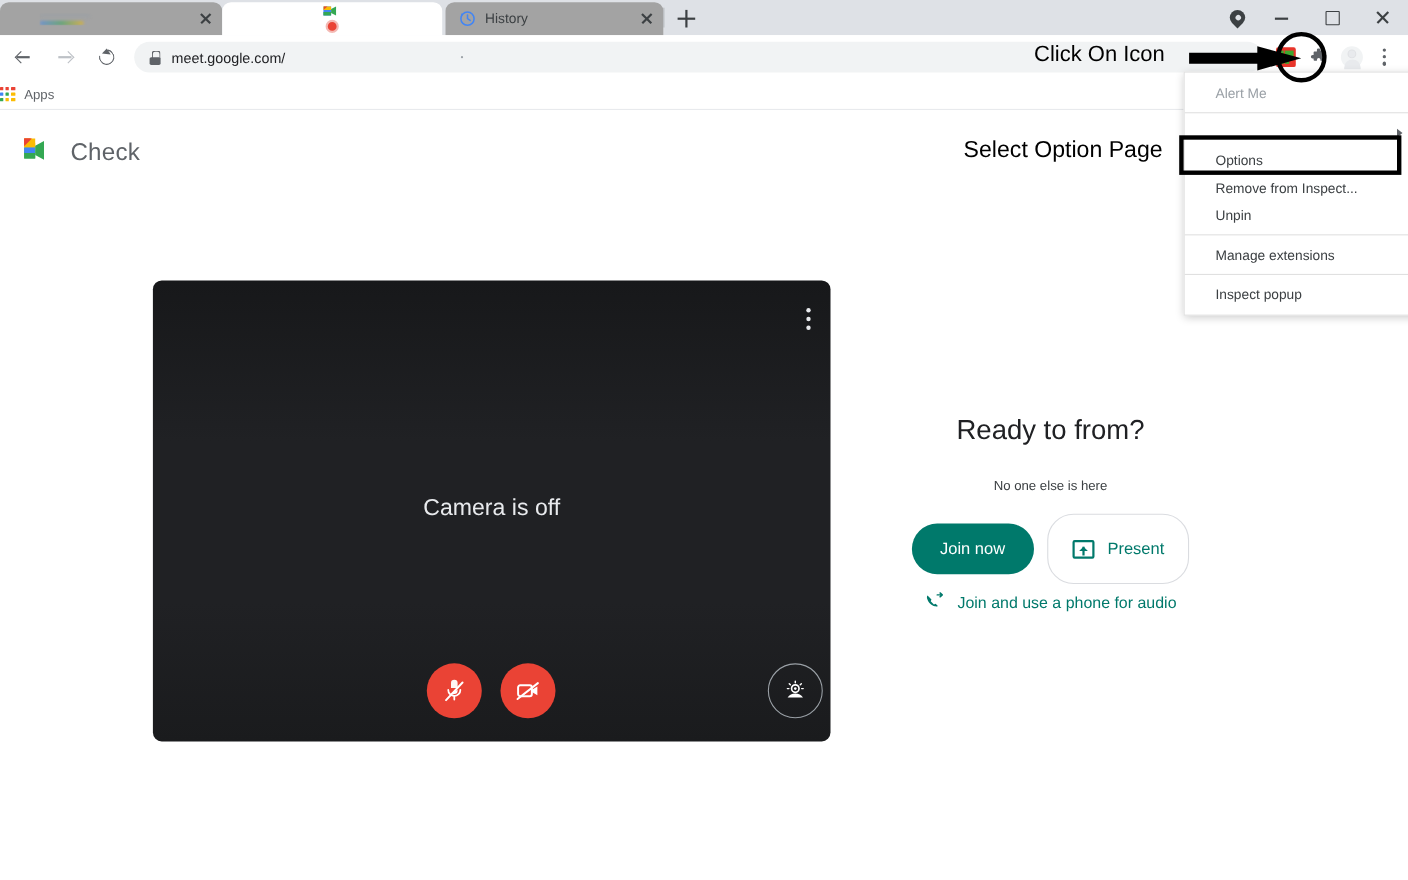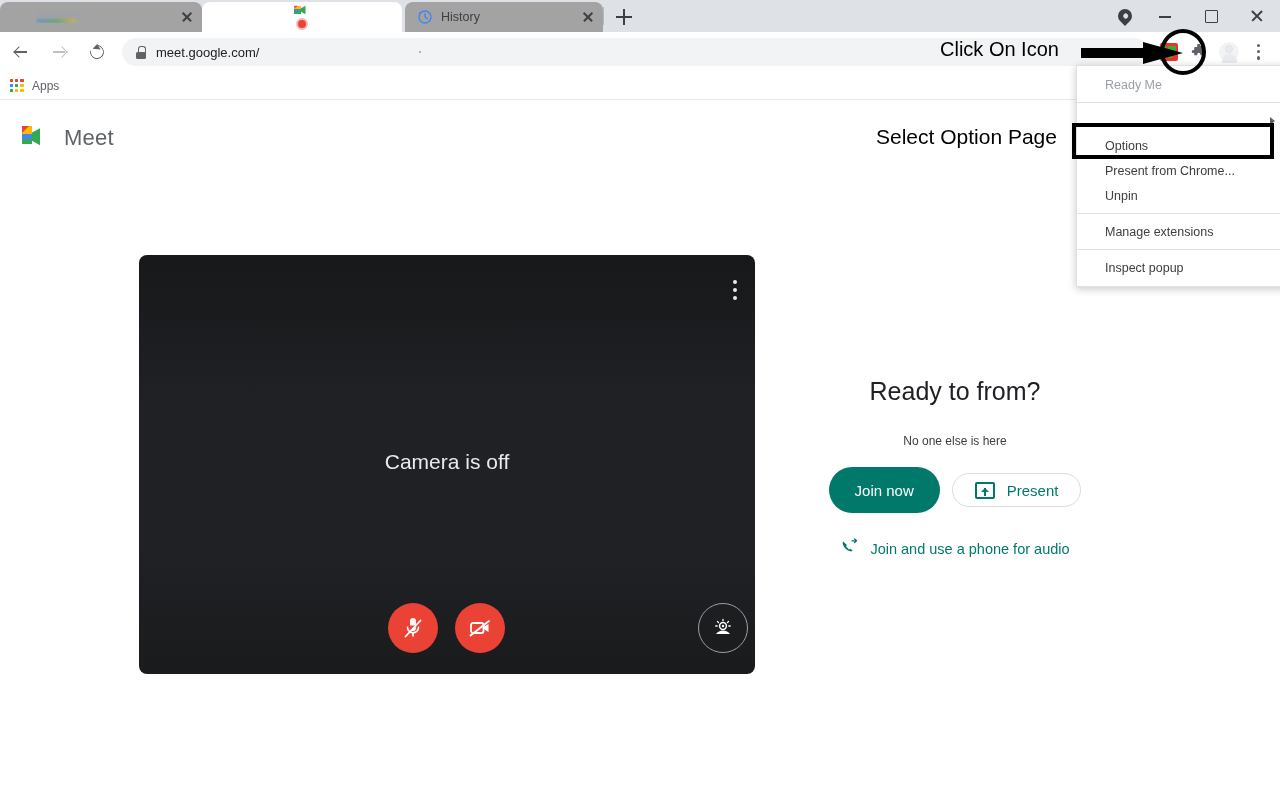--- a/index.html
+++ b/index.html
@@ -146,21 +146,21 @@
   .avatar-body {
     position:absolute; left:2.5px; top:12px; width:15px; height:9px; border-radius:8px 8px 0 0;
     background:#e8eaed;
   }
   .kebab { position:absolute; left:13px; top:7px; width:4px; height:16px; }
   .kebab i { display:block; width:3.2px; height:3.2px; border-radius:50%; background:#5f6368; margin-bottom:3px; }
 
   
   .bookmarks {
     position: absolute; left: 0; top: 72px; width: 1280px; height: 28px;
-    background: #ffffff; display: flex; align-items: center; padding-left: 10px;
+    background: #ffffff; display: flex; align-items: center; 
     border-bottom: 1px solid #e8eaed;
   }
   .apps-grid { width: 14px; height: 14px; display: grid; grid-template-columns: repeat(3,1fr); gap: 1.5px; margin-right: 8px; }
   .apps-grid span { width: 3.2px; height: 3.2px; border-radius: .5px; }
   .bm-label { font-size: 12px; color: #5f6368; }
 
   
   .page {
     position: absolute; left: 0; top: 101px; width: 1280px; height: 699px; background: #fff;
   }
@@ -194,21 +194,21 @@
   .ready-title { position: absolute; left: 0; width: 330px; top: 276px; font-size: 25px; color: #202124; }
   .no-one { position: absolute; left: 0; width: 330px; top: 333px; font-size: 12px; color: #3c4043; }
   .btn-row { position: absolute; left: 0; width: 330px; top: 366px; display:flex; justify-content:center; align-items:center; gap: 12px; }
   .join-now {
     background: #00796b; color: #fff; border: none; border-radius: 24px;
     height: 46px; padding: 0 26px; font-size: 15px; font-family: "Liberation Sans", sans-serif;
     cursor: pointer;
   }
   .present-btn {
     background: #fff; border: 1px solid #dadce0; border-radius: 24px;
-    height: 34px; padding: 0 22px; display: flex; align-items: center; gap: 12px;
+    height: 64px; padding: 0 22px; display: flex; align-items: center; gap: 12px;
     color: #00796b; font-size: 15px; cursor: pointer;
   }
   .present-icon { width: 20px; height: 17px; border: 2px solid #00796b; border-radius: 2px; position: relative; }
   .present-icon::before {
     content:""; position:absolute; left:7.5px; top:4px; width:1.8px; height:8px; background:#00796b;
   }
   .present-icon::after {
     content:""; position:absolute; left:4.5px; top:4px;
     border-left:4px solid transparent; border-right:4px solid transparent; border-bottom:4.5px solid #00796b;
   }
@@ -387,21 +387,21 @@
           <path d="M4 2h10v8H4z" fill="#fbbc04"></path>
           <path d="M4 10h10v10H4z" fill="#34a853"></path>
           <path d="M4 2h6l4 4v4H4z" fill="#fbbc04"></path>
           <path d="M4 2h7l-7 7z" fill="#ea4335"></path>
           <path d="M4 14h10v6H4z" fill="#34a853"></path>
           <path d="M4 10h10v5H4z" fill="#4285f4"></path>
           <path d="M14 8.6l8-4.4v17l-8-4.4z" fill="#34a853"></path>
           <path d="M14 2h-4.2L4 7.6V2z" fill="#ea4335"></path>
         </svg>
       </span>
-      <span class="meet-word">Meet</span>
+      <span class="meet-word">Check</span>
     </div>
 
     <div class="video-tile">
       <span class="video-kebab">
           <i></i>
           <i></i>
           <i></i>
         </span>
       <div class="camera-off-text">Camera is off</div>
 
@@ -453,34 +453,34 @@
             <path d="M12 2.8h4.6M14.6 1l2 1.8-2 1.8" fill="none" stroke="#00796b" stroke-width="1.3" stroke-linecap="round" stroke-linejoin="round"></path>
           </svg>
         </span>
         <span>Join and use a phone for audio</span>
       </div>
     </div>
   </div>
 
   <div class="ctx-menu">
     <div class="ctx-item disabled">
-      <span>Ready Me</span>
+      <span>Alert Me</span>
     </div>
     <div class="ctx-sep"></div>
 
     <div class="ctx-item">
       <span class="ctx-arrow"></span>
     </div>
 
     <div class="ctx-item">
       <span>Options</span>
     </div>
 
     <div class="ctx-item">
-      <span>Present from Chrome...</span>
+      <span>Remove from Inspect...</span>
     </div>
 
     <div class="ctx-item">
       <span>Unpin</span>
     </div>
     <div class="ctx-sep"></div>
 
     <div class="ctx-item">
       <span>Manage extensions</span>
     </div>

